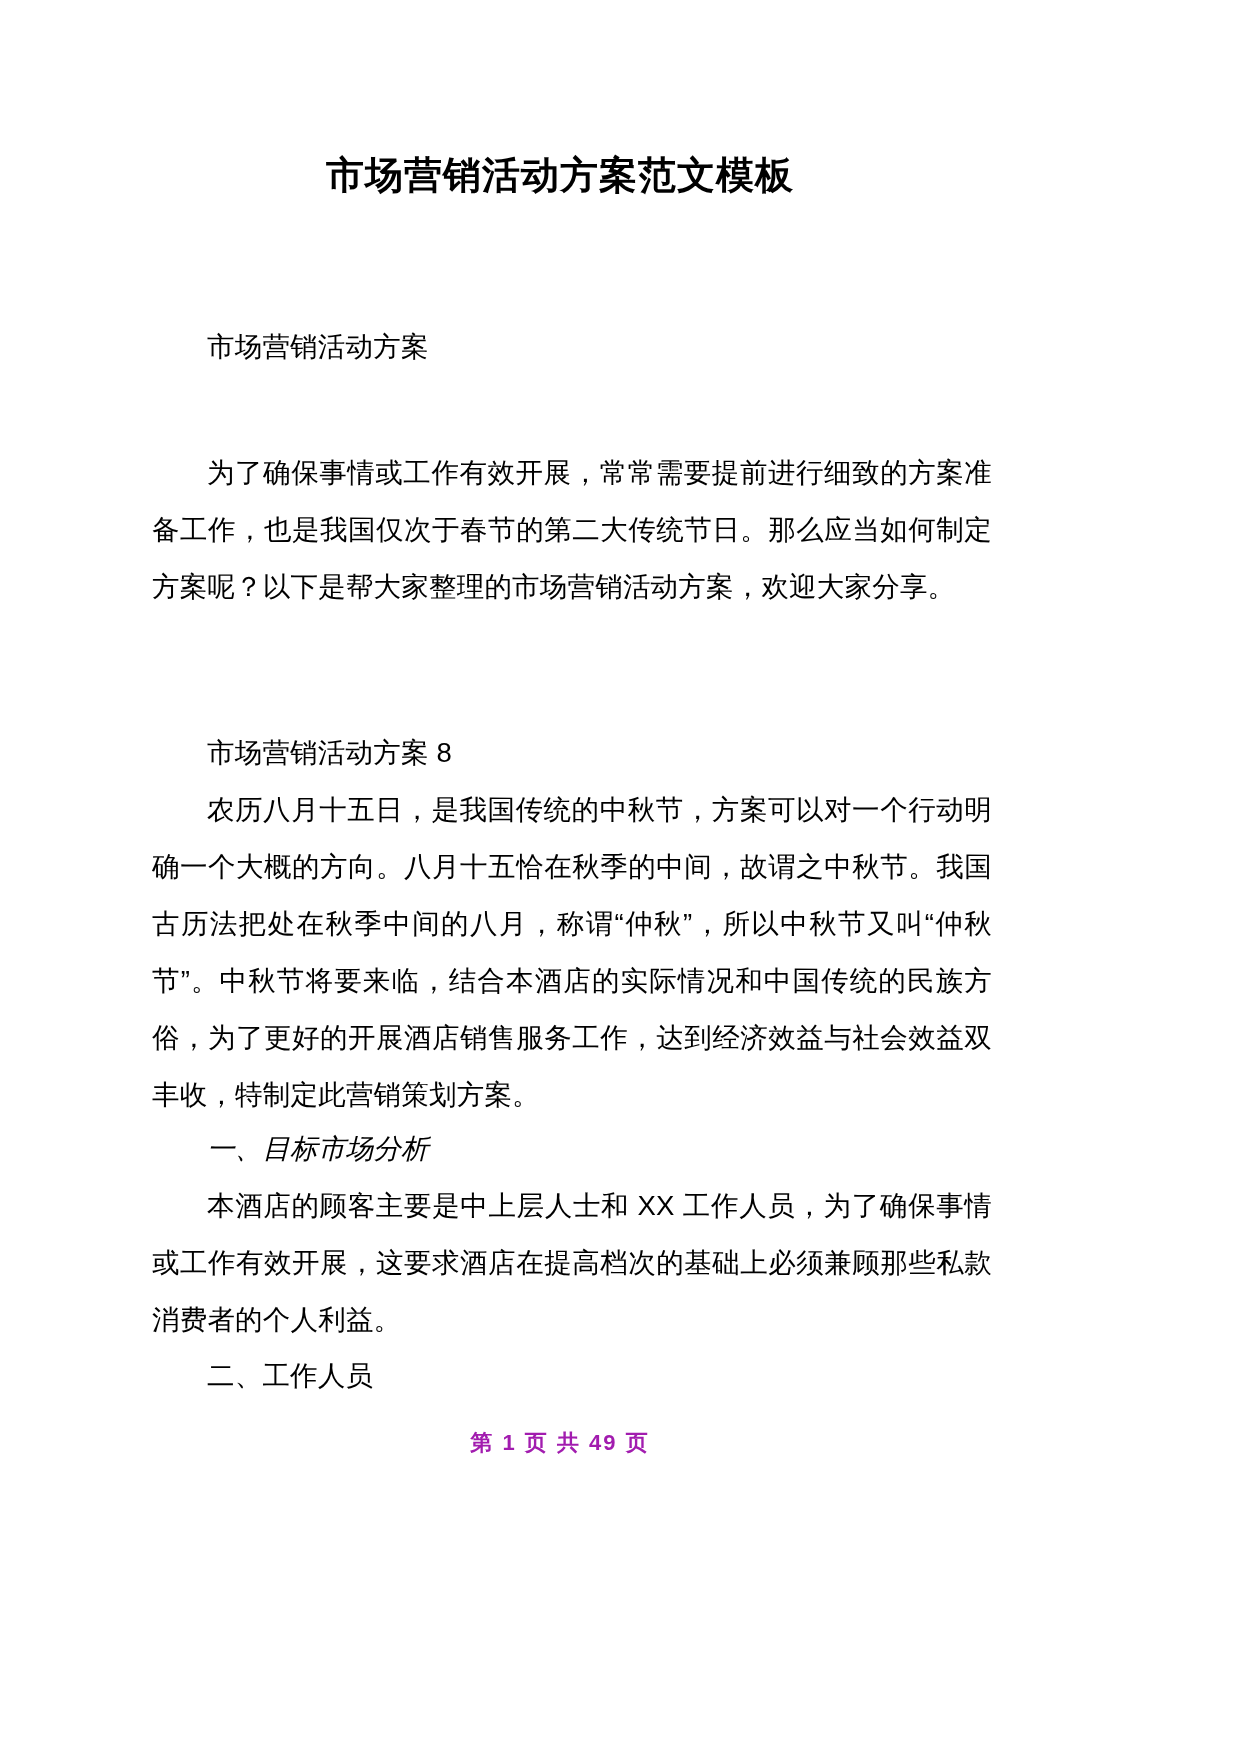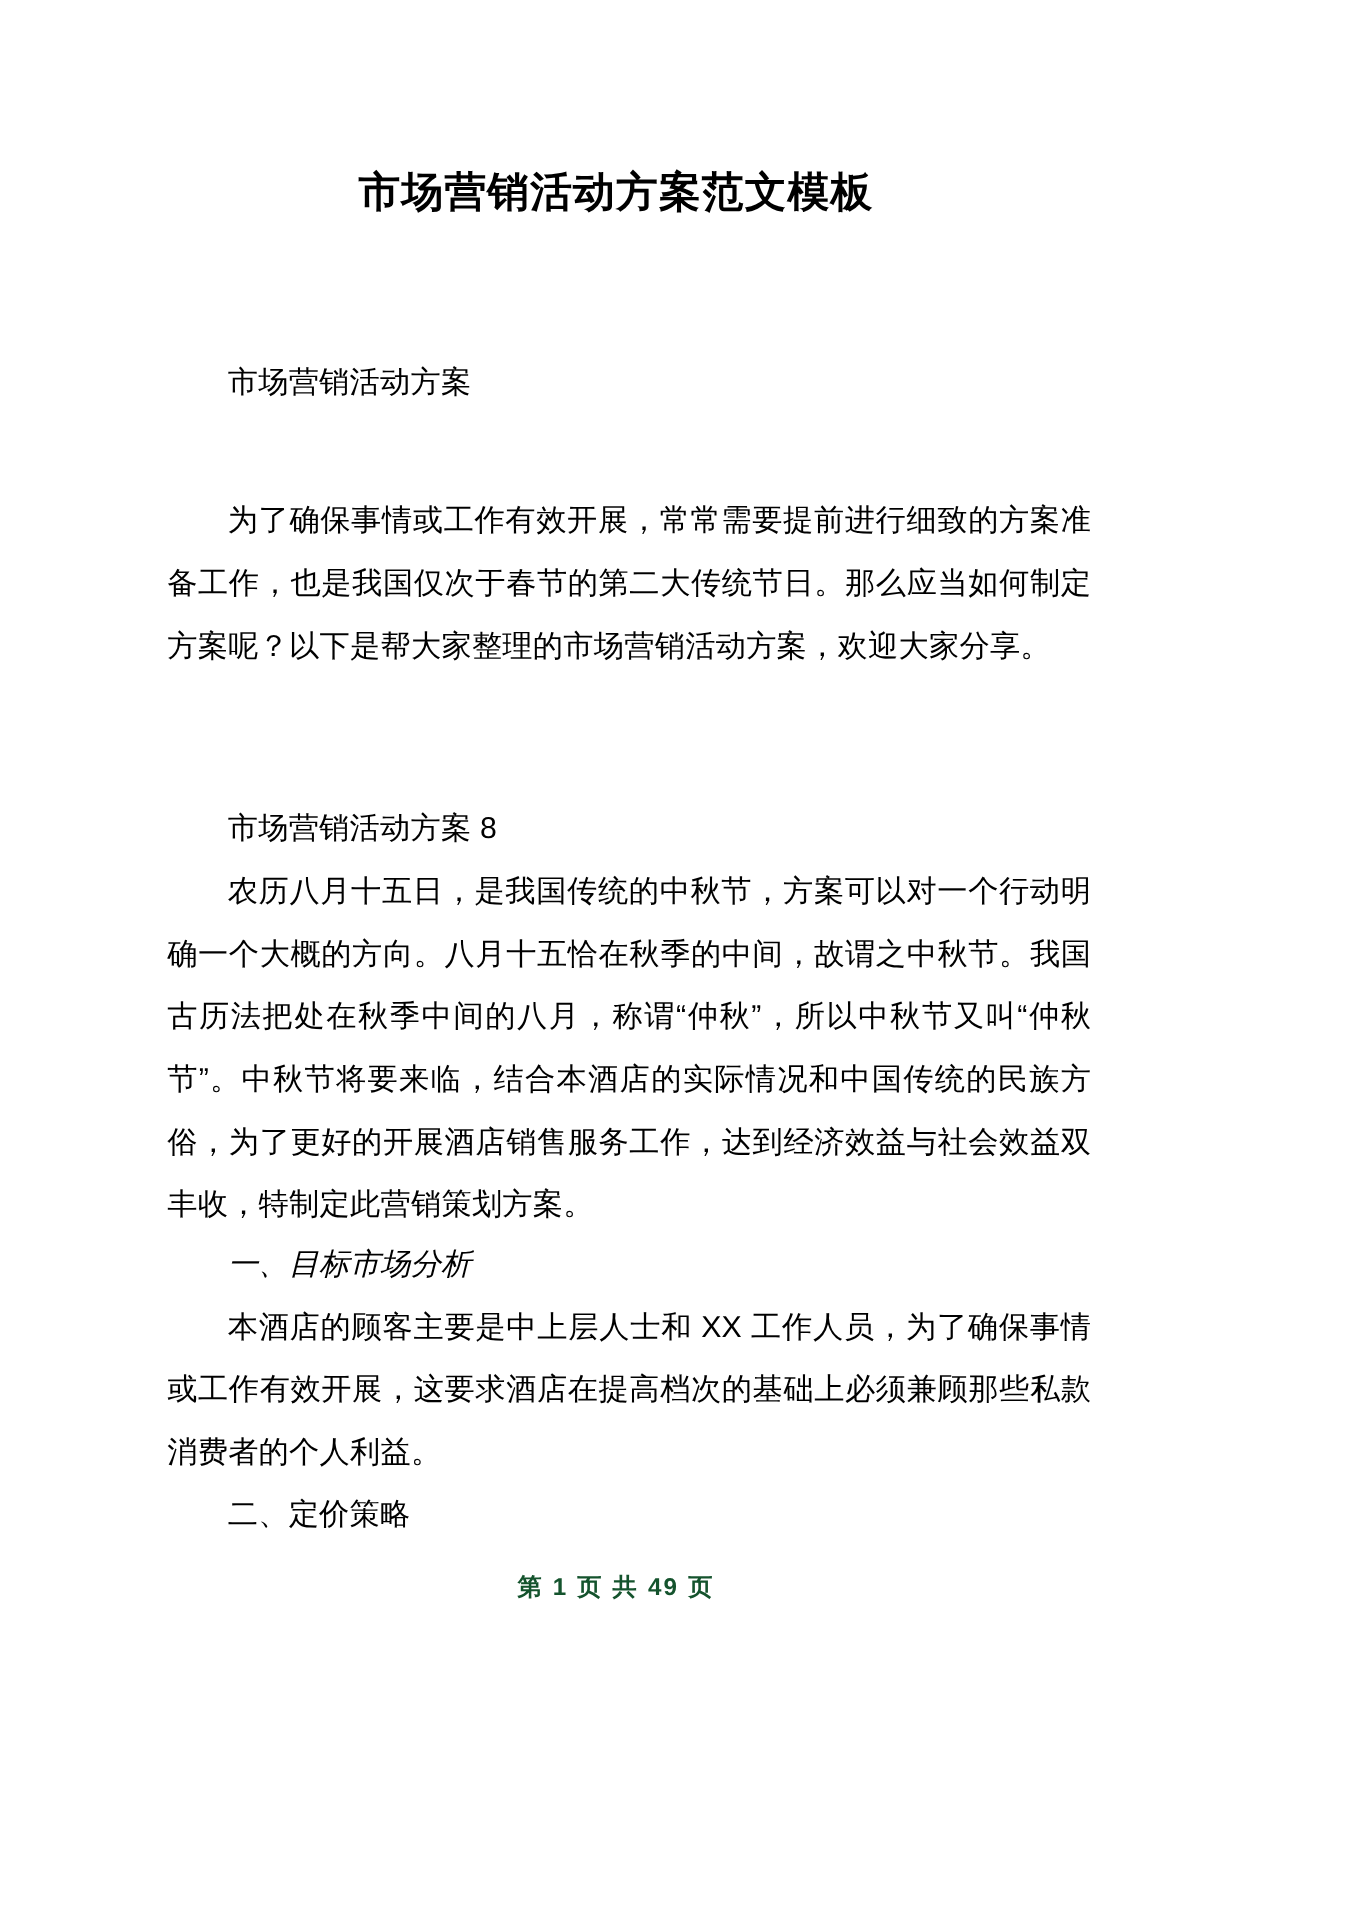--- a/index.html
+++ b/index.html
@@ -72,21 +72,21 @@
 
   .footer {
     position: absolute;
     left: 0;
     top: 1428px;
     width: 840px;
     text-align: center;
     font-size: 22px;
     font-weight: bold;
     letter-spacing: 2px;
-    color: #14532d;
+    color: #a21caf;
   }
 </style>
 </head>
 <body>
 
 <div class="page">
   <div class="content">
 
     <h1 class="doc-title" style="color: #000000;">市场营销活动方案范文模板</h1>
 
@@ -95,18 +95,18 @@
     <p class="para indent" style="top: 432px;">为了确保事情或工作有效开展，常常需要提前进行细致的方案准备工作，也是我国仅次于春节的第二大传统节日。那么应当如何制定方案呢？以下是帮大家整理的市场营销活动方案，欢迎大家分享。</p>
 
     <p class="para indent nojustify" style="top: 712px;">市场营销活动方案 8</p>
 
     <p class="para indent" style="top: 769px;">农历八月十五日，是我国传统的中秋节，方案可以对一个行动明确一个大概的方向。八月十五恰在秋季的中间，故谓之中秋节。我国古历法把处在秋季中间的八月，称谓“仲秋”，所以中秋节又叫“仲秋节”。中秋节将要来临，结合本酒店的实际情况和中国传统的民族方俗，为了更好的开展酒店销售服务工作，达到经济效益与社会效益双丰收，特制定此营销策划方案。</p>
 
     <p class="para indent nojustify" style="top: 1108px; font-style: italic;">一、目标市场分析</p>
 
     <p class="para indent" style="top: 1165px;">本酒店的顾客主要是中上层人士和 XX 工作人员，为了确保事情或工作有效开展，这要求酒店在提高档次的基础上必须兼顾那些私款消费者的个人利益。</p>
 
-    <p class="para indent nojustify" style="top: 1335px;">二、定价策略</p>
+    <p class="para indent nojustify" style="top: 1335px;">二、工作人员</p>
 
     <div class="footer">第 1 页 共 49 页</div>
 
   </div>
 </div>
 
 </body></html>

